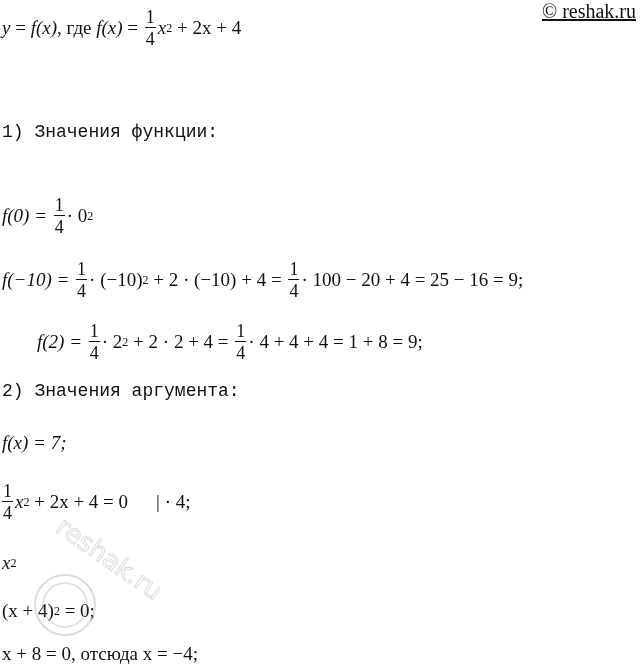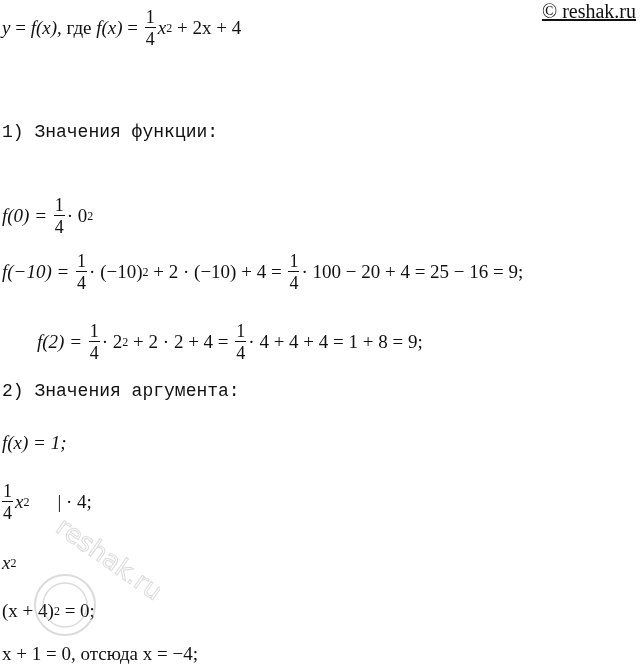--- a/index.html
+++ b/index.html
@@ -42,21 +42,21 @@
 <div class="line" style="top:196px;">
   <span class="it" style="white-space:pre">f(0) = </span>
   <span class="frac">
     <span class="num">1</span>
     <span class="den">4</span>
   </span>
   <span>· 0</span>
     <sup>2</sup>
 </div>
 
-<div class="line" style="top:252px;">
+<div class="line" style="top:260px;">
   <span class="it" style="white-space:pre">f(−10) = </span>
   <span class="frac">
     <span class="num">1</span>
     <span class="den">4</span>
   </span>
   <span>· (−10)</span>
     <sup>2</sup>
   <span style="white-space:pre"> + 2 · (−10) + 4 = </span>
   <span class="frac">
     <span class="num">1</span>
@@ -76,46 +76,47 @@
   <span style="white-space:pre"> + 2 · 2 + 4 = </span>
   <span class="frac">
     <span class="num">1</span>
     <span class="den">4</span>
   </span>
   <span style="white-space:pre">· 4 + 4 + 4 = 1 + 8 = 9;</span>
 </div>
 
 <div class="line plain" style="top:381px;">2) Значения аргумента:</div>
 
-<div class="line it" style="top:432px;">f(x) = 1;</div>
+<div class="line it" style="top:432px;">f(x) = 7;</div>
 
 <div class="line" style="top:482px;">
   <span class="frac" style="margin-left:0">
     <span class="num">1</span>
     <span class="den">4</span>
   </span>
   <span class="it">x</span>
     <sup>2</sup>
+  <span style="white-space:pre"> + 2x + 4 = 0</span>
   <span style="display:inline-block;width:28px"></span>
   <span>| · 4;</span>
 </div>
 
 <div class="line" style="top:552px;">
   <span class="it">x</span>
     <sup>2</sup>
 </div>
 
 <div class="line" style="top:600px;">
   <span>(x + 4)</span>
     <sup>2</sup>
   <span style="white-space:pre"> = 0;</span>
 </div>
 
 <div class="line" style="top:643px;">
-  <span>x + 1 = 0</span>
+  <span>x + 8 = 0</span>
   <span style="white-space:pre">, отсюда </span>
   <span>x = −4;</span>
 </div>
 
 <svg class="stamp" viewBox="0 0 140 140">
   <circle cx="45" cy="90" r="30" fill="none" stroke="#999" stroke-width="2"></circle>
   <circle cx="45" cy="90" r="22" fill="none" stroke="#999" stroke-width="1.5"></circle>
   <text x="25" y="35" font-size="26" fill="none" stroke="#999" stroke-width="1" transform="rotate(35 60 40)" font-family="DejaVu Sans, sans-serif">reshak.ru</text>
 </svg>
 

